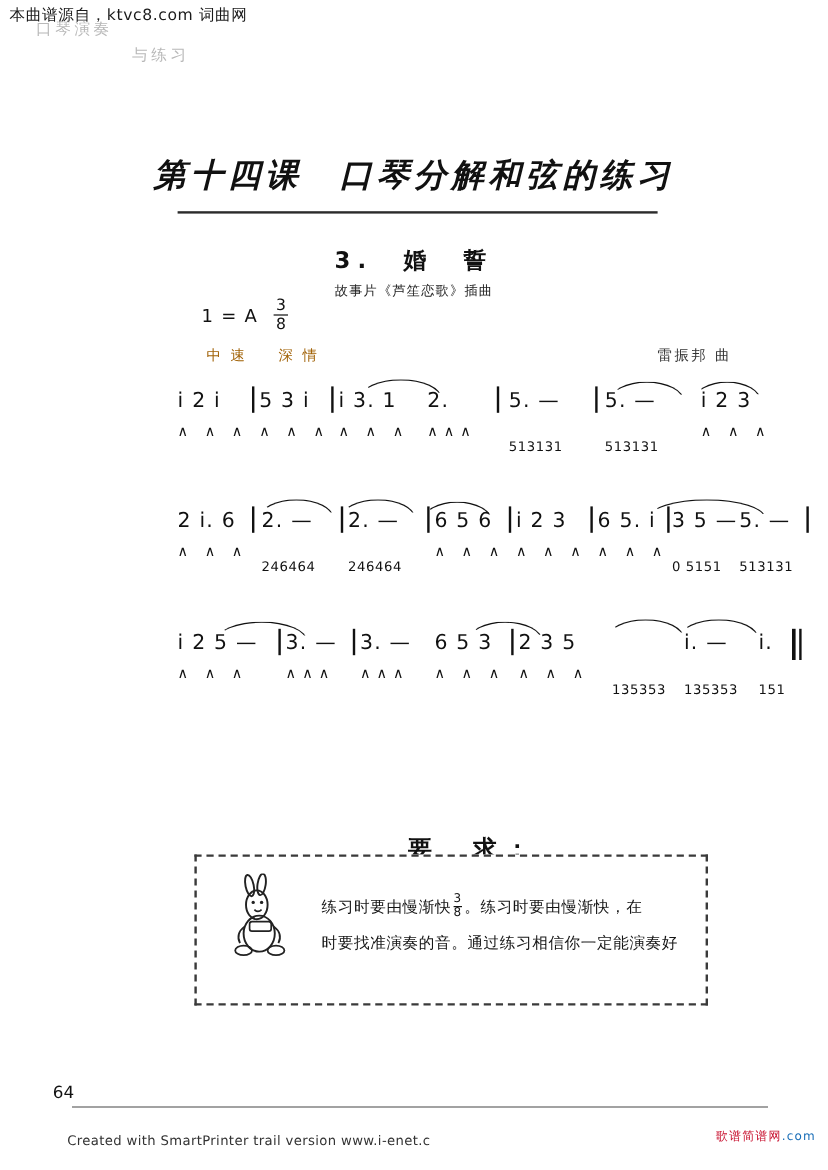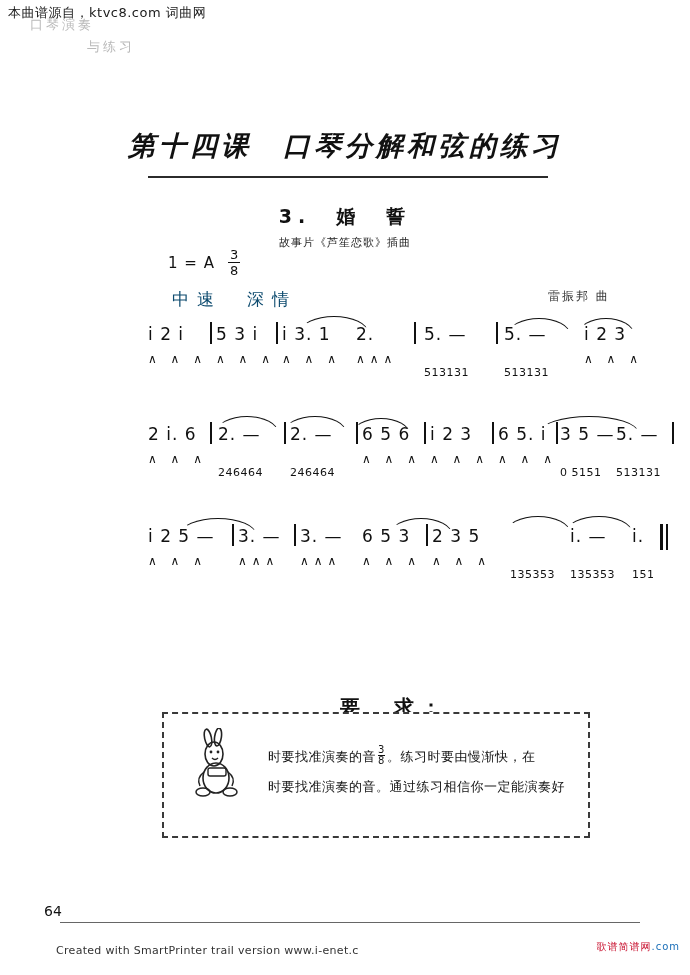--- a/index.html
+++ b/index.html
@@ -33,21 +33,21 @@
     position: absolute;
     top: 14px;
     left: 30px;
     color: #b9b9b9;
     font-size: 13px;
     line-height: 22px;
     letter-spacing: 3px;
     font-family: "DejaVu Sans", sans-serif;
   }
   .book-header .line2 {
-    margin-left: 57px;
+    margin-left: 80px;
   }
 
   
   .lesson-title {
     position: absolute;
     top: 128px;
     left: 0;
     width: 690px;
     text-align: center;
     font-size: 27px;
@@ -113,22 +113,22 @@
   }
   .meter .den {
     display: block;
     padding-top: 1px;
   }
 
   .tempo-mark {
     position: absolute;
     top: 288px;
     left: 172px;
-    font-size: 17px;
-    color: #0c4a6e;
+    font-size: 12px;
+    color: #a16207;
     letter-spacing: 8px;
   }
   .composer {
     position: absolute;
     top: 288px;
     left: 548px;
     font-size: 12px;
     color: #333;
     letter-spacing: 2px;
   }
@@ -495,21 +495,21 @@
   <path d="M24 30 q3 3 6 0" fill="none" stroke="#222" stroke-width="1.4"></path>
   <ellipse cx="28" cy="50" rx="13" ry="15" fill="none" stroke="#222" stroke-width="1.6"></ellipse>
   <path d="M16 44 q-8 6 -4 14" fill="none" stroke="#222" stroke-width="1.5"></path>
   <path d="M40 44 q8 6 4 14" fill="none" stroke="#222" stroke-width="1.5"></path>
   <ellipse cx="15" cy="64" rx="7" ry="4" fill="none" stroke="#222" stroke-width="1.5"></ellipse>
   <ellipse cx="42" cy="64" rx="7" ry="4" fill="none" stroke="#222" stroke-width="1.5"></ellipse>
   <rect x="20" y="40" width="18" height="8" rx="2" fill="none" stroke="#222" stroke-width="1.4"></rect>
 </svg>
 
 <div class="req-text">
-  <span>时要找准演奏的音</span><span class="inline-meter"><span class="num">3</span><span class="den">8</span></span><span>。练习时要由慢渐快，在</span>
+  <span>练习时要由慢渐快</span><span class="inline-meter"><span class="num">3</span><span class="den">8</span></span><span>。练习时要由慢渐快，在</span>
   <div>时要找准演奏的音。通过练习相信你一定能演奏好</div>
 </div>
 
 <div class="page-number">64</div>
 <div class="footer-rule"></div>
 <div class="footer-note">Created with SmartPrinter trail version www.i-enet.c</div>
 <div class="site-brand">
   <span>歌谱简谱网</span><span class="dotcn">.com</span>
 </div>
 

